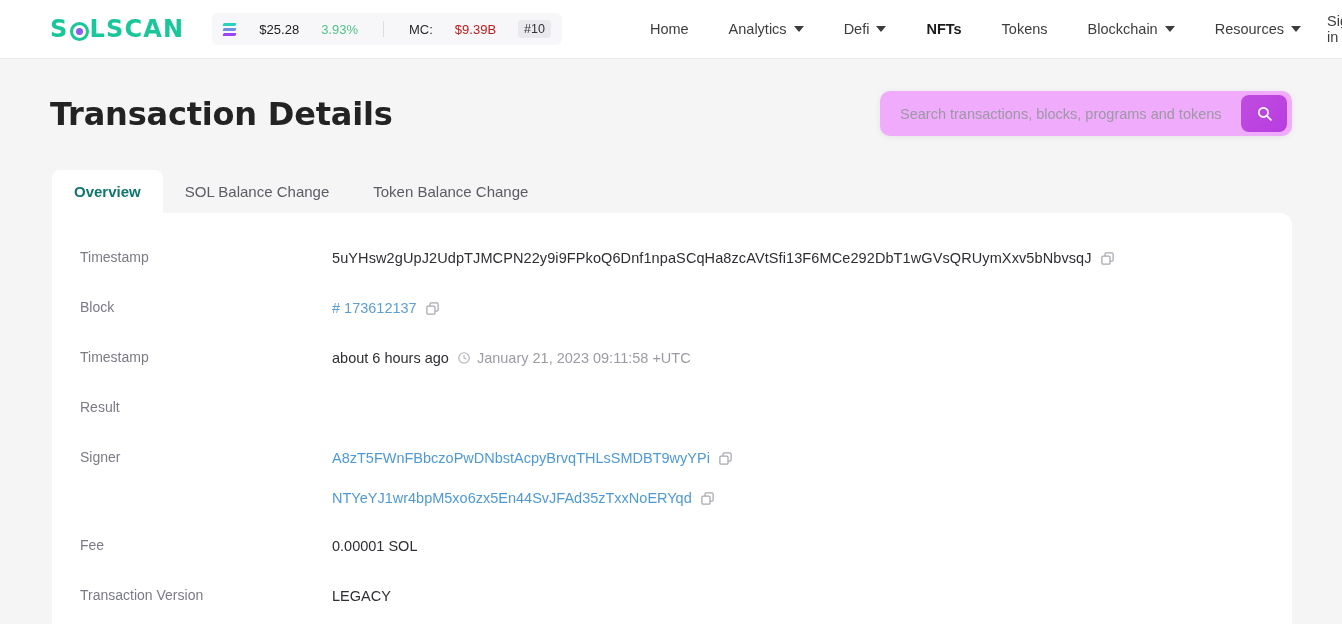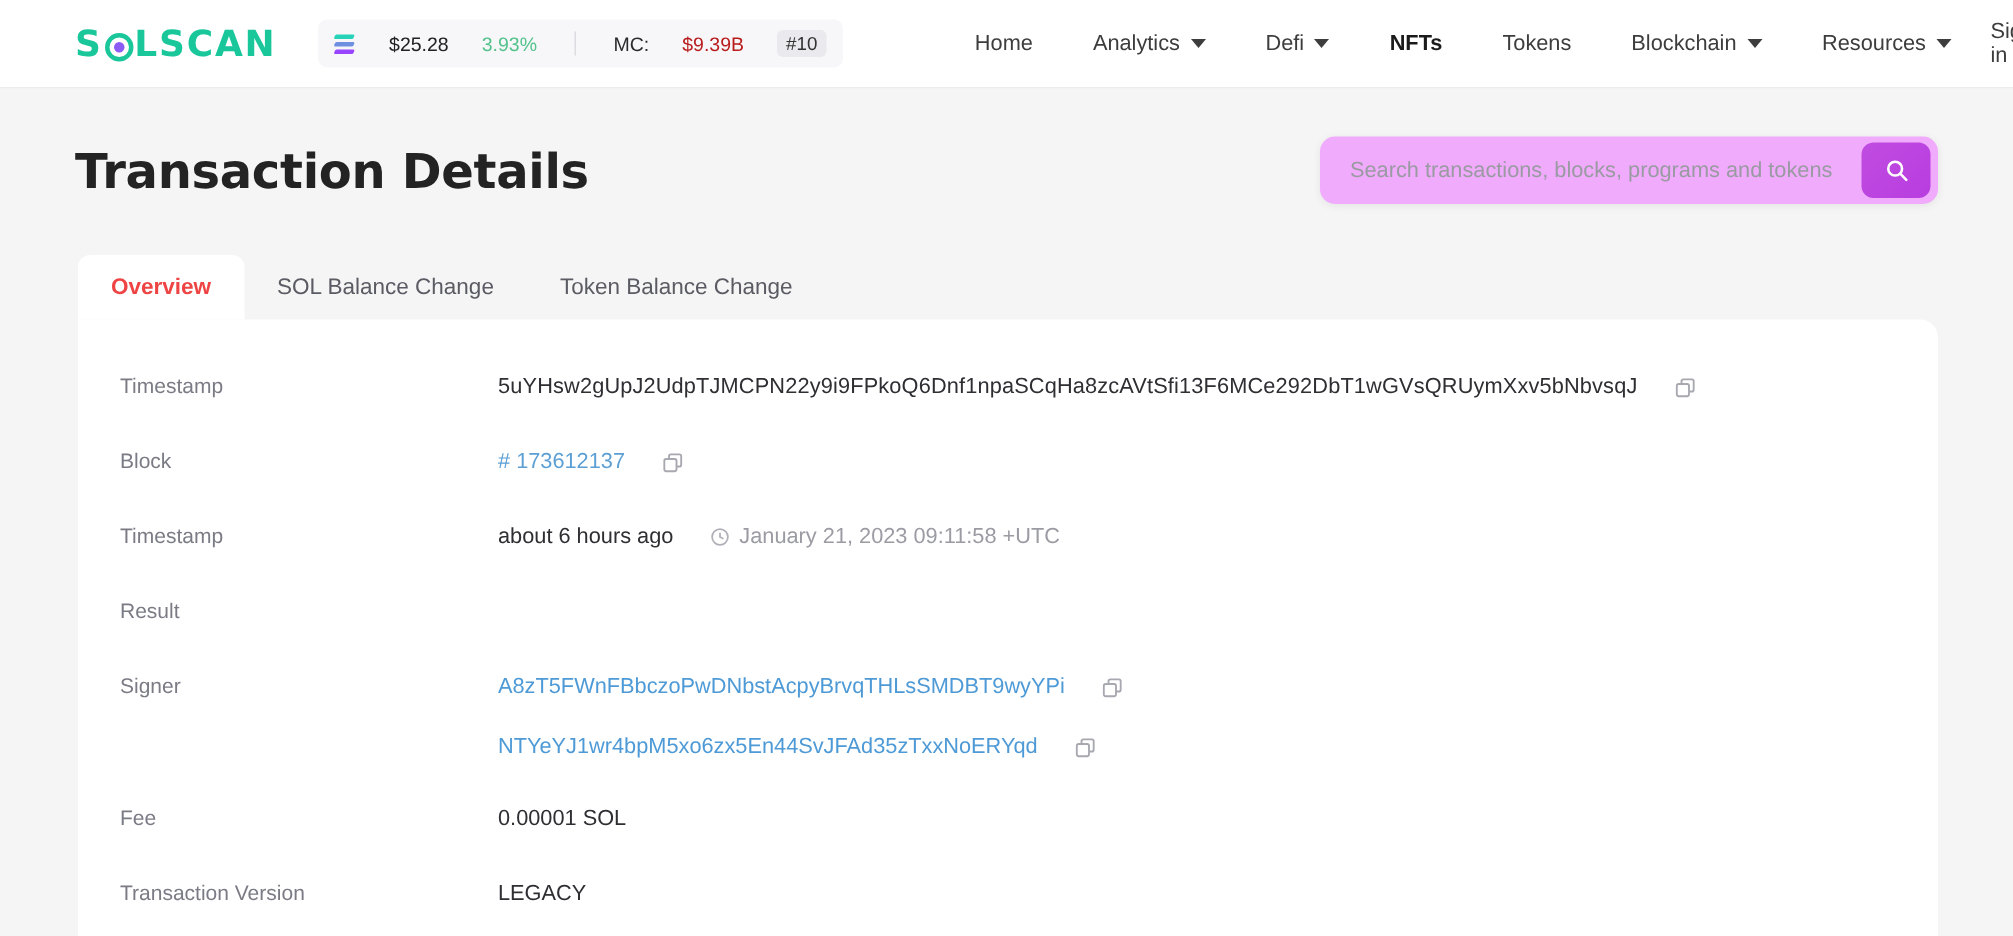--- a/index.html
+++ b/index.html
@@ -201,21 +201,21 @@
   .tab {
     font-size: 15px;
     color: #5b5b64;
     padding: 13px 22px 13px 22px;
     cursor: pointer;
     white-space: nowrap;
     border-radius: 8px 8px 0 0;
   }
   .tab.active {
     background: #ffffff;
-    color: #ef4444;
+    color: #0f766e;
     font-weight: 700;
     text-align: center;
   }
 
   
   .card {
     background: #ffffff;
     border-radius: 0 12px 0 0;
     margin-left: 2px;
     width: 1240px;
@@ -234,21 +234,21 @@
     font-size: 14px;
     color: #7b7b85;
     padding-top: 6px;
   }
   .row-value {
     font-size: 14.5px;
     color: #2e2e33;
     display: flex;
     align-items: center;
     flex-wrap: wrap;
-    gap: 24px;
+    gap: 8px;
     padding-top: 4px;
     line-height: 22px;
   }
   .mono-val { letter-spacing: .1px; }
   .link { color: #5b9fd4; cursor: pointer; }
   .link-blue { color: #4e9ad6; cursor: pointer; }
   .copy-icon { cursor: pointer; flex: 0 0 auto; display: inline-flex; }
 
   .gap-18 { margin-top: 14px; }
   .gap-26 { margin-top: 22px; }

